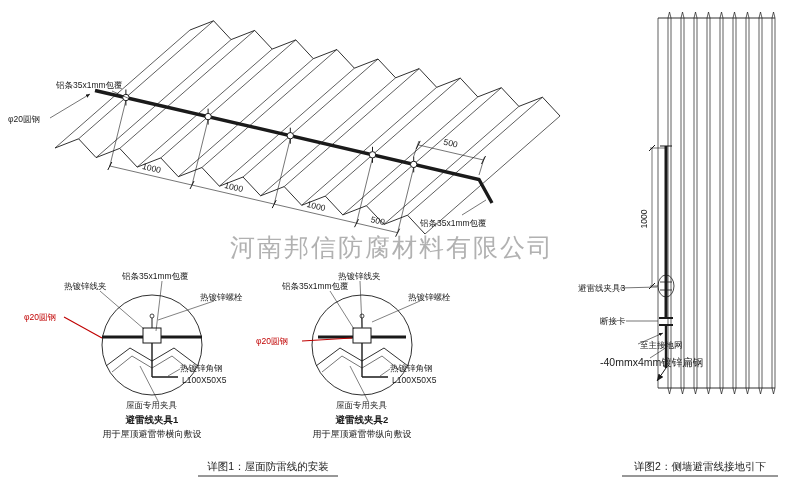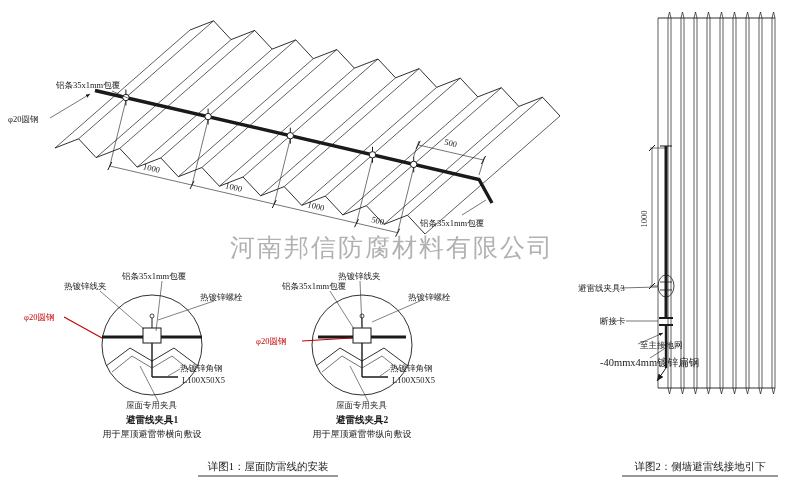--- a/index.html
+++ b/index.html
@@ -1,20 +1,20 @@
 <!DOCTYPE html>
 <html><head>
 <meta charset="utf-8">
 <style>
   html,body{margin:0;padding:0;background:#ffffff;}
   .canvas{
     position:relative;
     width:800px;height:502px;
     background:#ffffff;
-    font-family:Liberation Serif, serif;
+    font-family:Liberation Sans, sans-serif;
     overflow:hidden;
   }
   svg{display:block;}
   text{fill:#1a1a1a;}
   .lbl{font-size:8.5px;}
   .lbl-red{font-size:8.5px;fill:#c00000;}
   .dim{font-size:8.5px;}
   .ttl{font-size:9.5px;font-weight:bold;}
   .sub{font-size:9px;}
   .cap{font-size:10.5px;}

